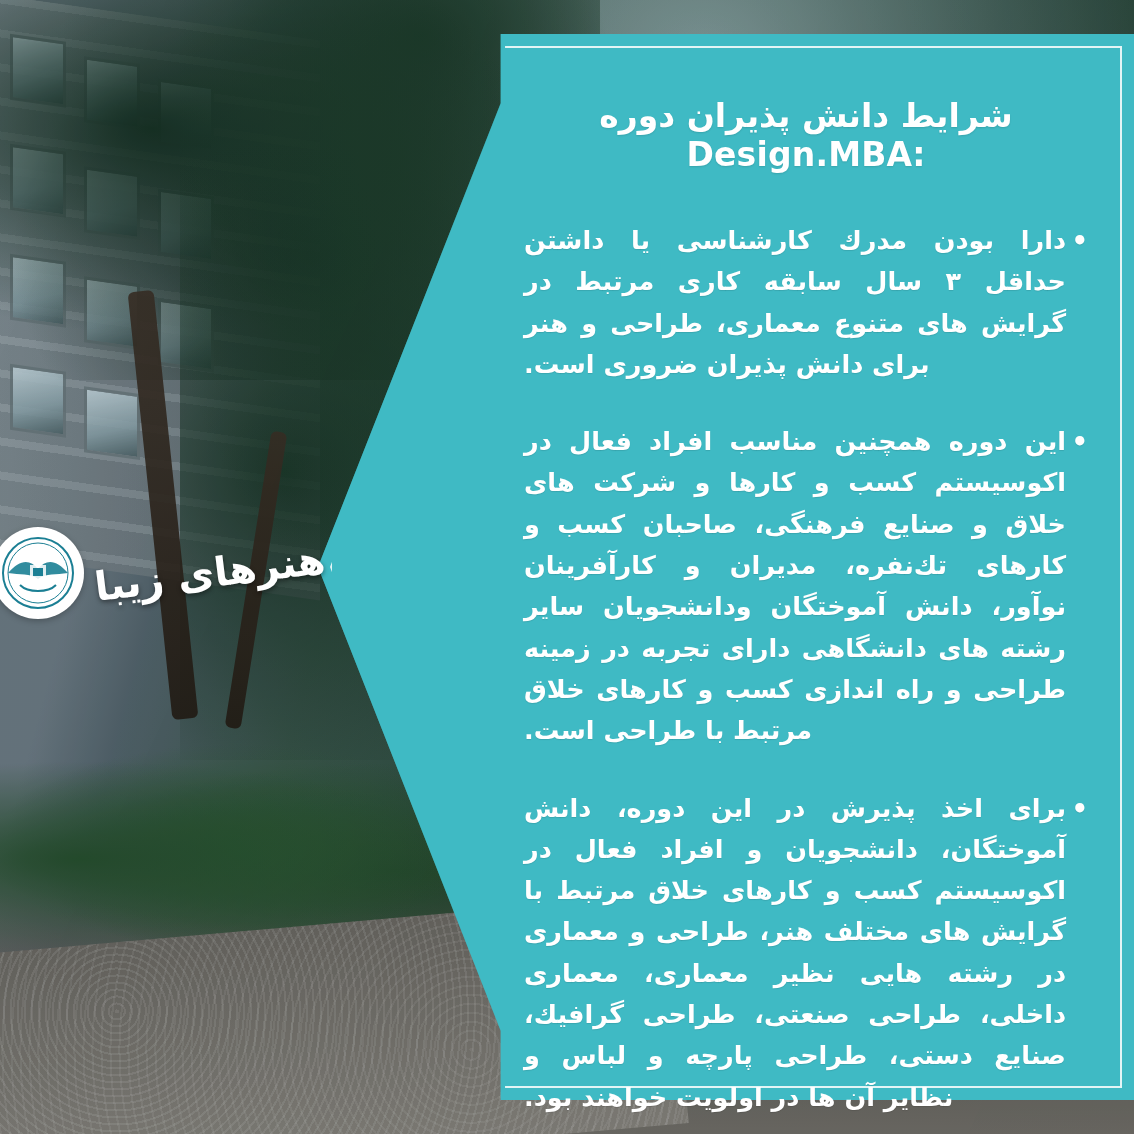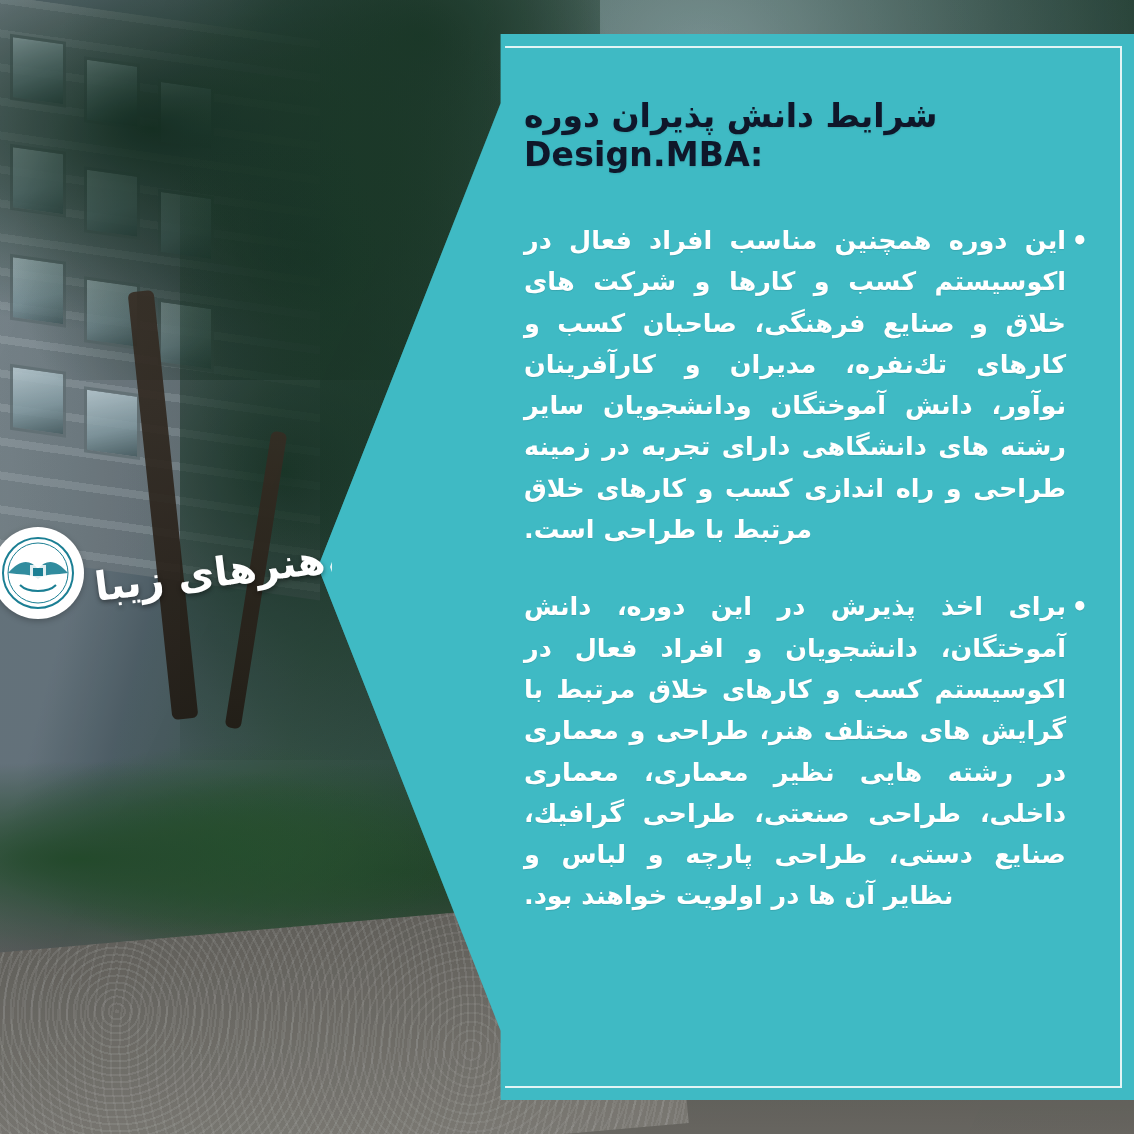--- a/index.html
+++ b/index.html
@@ -164,25 +164,25 @@
   .panel-content {
     position: absolute;
     left: 520px; top: 34px;
     width: 586px; height: 1066px;
     padding: 62px 18px 30px 4px;
     direction: rtl;
     text-align: right;
   }
 
   .title {
-    color: #0f172a;
+    color: #ffffff;
     font-size: 33px;
     font-weight: bold;
     letter-spacing: 0.2px;
-    text-align: left;
+    text-align: center;
     margin-bottom: 46px;
     text-shadow: 0 1px 2px rgba(0,0,0,0.12);
     direction: rtl;
   }
 
   ul.bullets { list-style: none; }
   ul.bullets li {
     position: relative;
     color: #ffffff;
     font-size: 25.5px;
@@ -262,20 +262,21 @@
     <div class="photo-tint"></div>
   </div>
 
   <div class="panel"></div>
   <div class="panel-glass"></div>
   <div class="panel-inner-border"></div>
 
   <div class="panel-content">
     <div class="title">شرایط دانش پذیران دوره :Design.MBA</div>
     <ul class="bullets">
+      <li>دارا بودن مدرك كارشناسی یا داشتن حداقل ۳ سال سابقه كاری مرتبط در گرایش های متنوع معماری، طراحی و هنر برای دانش پذیران ضروری است.</li>
       <li>این دوره همچنین مناسب افراد فعال در اكوسیستم كسب و كارها و شركت های خلاق و صنایع فرهنگی، صاحبان كسب و كارهای تك‌نفره، مدیران و كارآفرینان نوآور، دانش آموختگان ودانشجویان سایر رشته های دانشگاهی دارای تجربه در زمینه طراحی و راه اندازی كسب و كارهای خلاق مرتبط با طراحی است.</li>
       <li>برای اخذ پذیرش در این دوره، دانش آموختگان، دانشجویان و افراد فعال در اكوسیستم كسب و كارهای خلاق مرتبط با گرایش های مختلف هنر، طراحی و معماری در رشته هایی نظیر معماری، معماری داخلی، طراحی صنعتی، طراحی گرافیك، صنایع دستی، طراحی پارچه و لباس و نظایر آن ها در اولویت خواهند بود.</li>
     </ul>
   </div>
 
   <div class="logo-wrap">
     <div class="calligraphy">هنرهای زیبا</div>
     <div class="seal">
       <svg width="76" height="76" viewBox="0 0 76 76" aria-hidden="true">
         <circle cx="38" cy="38" r="35" fill="none" stroke="#1b7f94" stroke-width="2"></circle>

